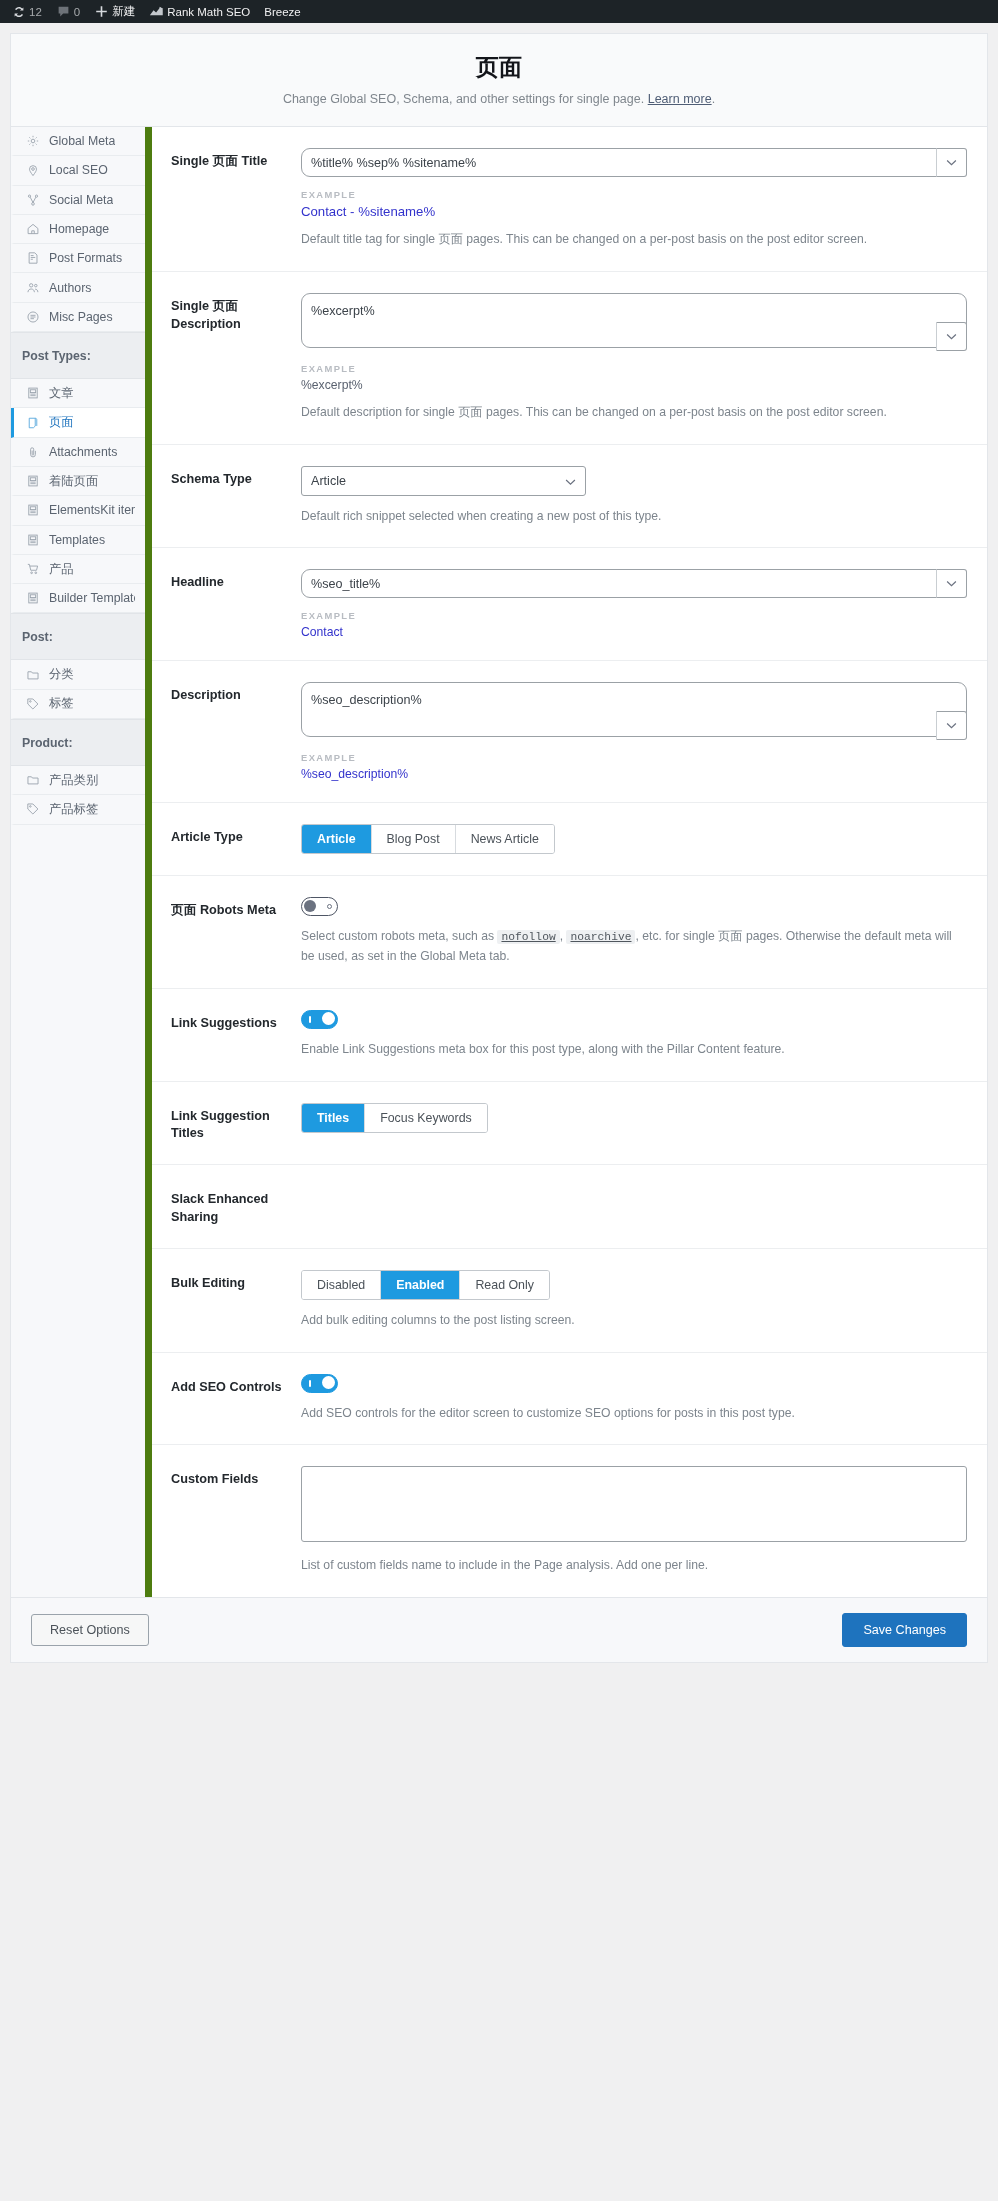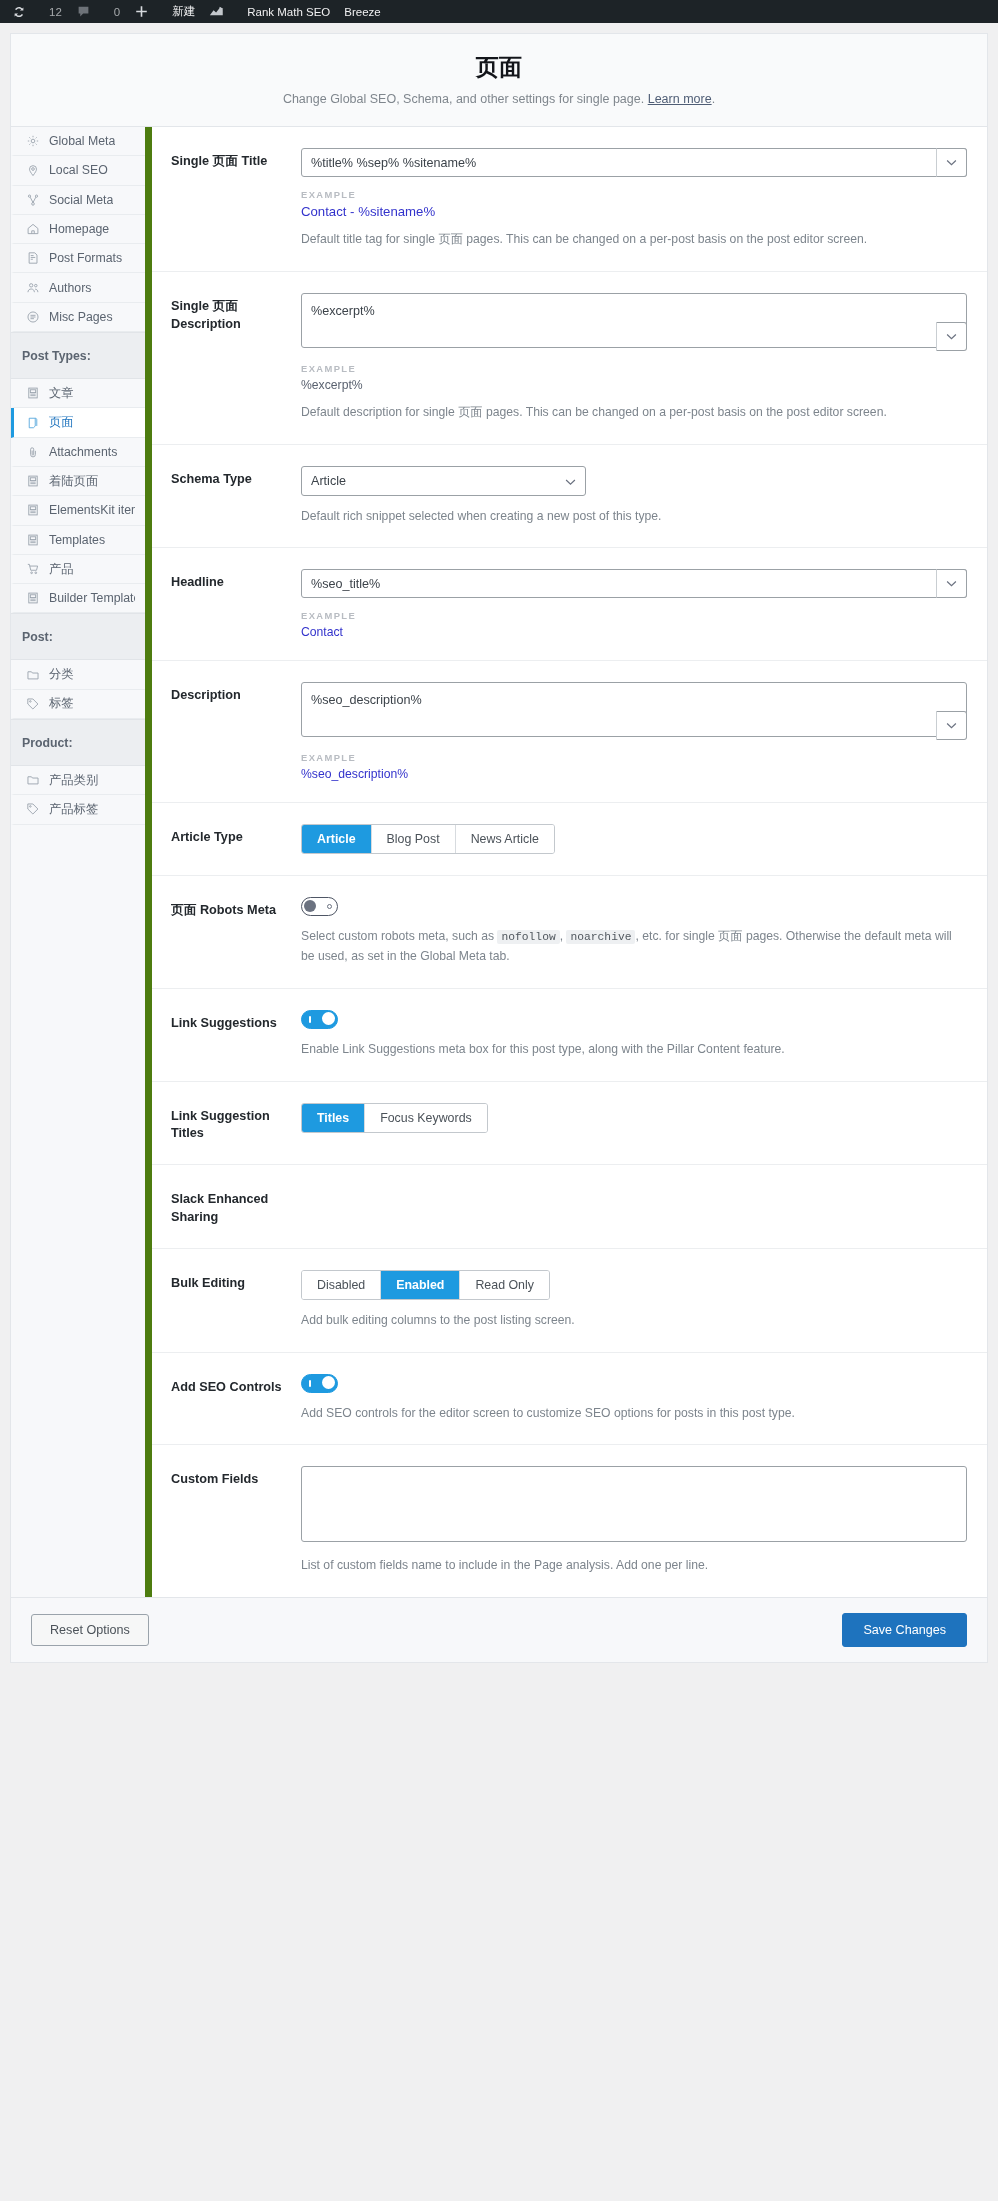--- a/index.html
+++ b/index.html
@@ -19,21 +19,21 @@
     background: #1d2327;
     display: flex;
     align-items: center;
     padding: 0 4px;
     color: #f0f0f1;
     font-size: 11.5px;
   }
   .ab-item {
     display: flex;
     align-items: center;
-    gap: 23px;
+    gap: 3px;
     height: 23px;
     padding: 0 7px;
     color: #f0f0f1;
     white-space: nowrap;
   }
   .ab-item .ab-count { color: #a7aaad; }
   .ab-ico { display:inline-flex; align-items:center; justify-content:center; width:15px; height:15px; }
   .ab-ico svg { display:block; }
 
   
@@ -127,21 +127,21 @@
     color: #23282d;
     line-height: 1.4;
   }
   .field-ctl { flex: 1 1 auto; min-width: 0; }
 
   
   .input-wrap { position: relative; }
   .text-input, .area-input {
     width: 100%;
     border: 1px solid #9ba1a6;
-    border-radius: 3px;
+    border-radius: 9px;
     background: #fff;
     font-family: "Liberation Sans", sans-serif;
     font-size: 12.6px;
     color: #3c434a;
     padding: 6px 40px 6px 9px;
     height: 29px;
     outline: none;
   }
   .area-input {
     height: auto;
@@ -186,20 +186,21 @@
     line-height: 1.62;
     color: #7d858d;
   }
   .help code {
     font-family: "Liberation Mono", "DejaVu Sans Mono", monospace;
     font-size: 11.3px;
     background: #eef0f2;
     color: #50575e;
     padding: 1px 4px;
     border-radius: 2px;
+    text-decoration: underline;
   }
 
   
   .sel-wrap { position: relative; width: 285px; }
   .sel {
     width: 100%;
     height: 30px;
     border: 1px solid #9ba1a6;
     border-radius: 3px;
     background: #fff;

